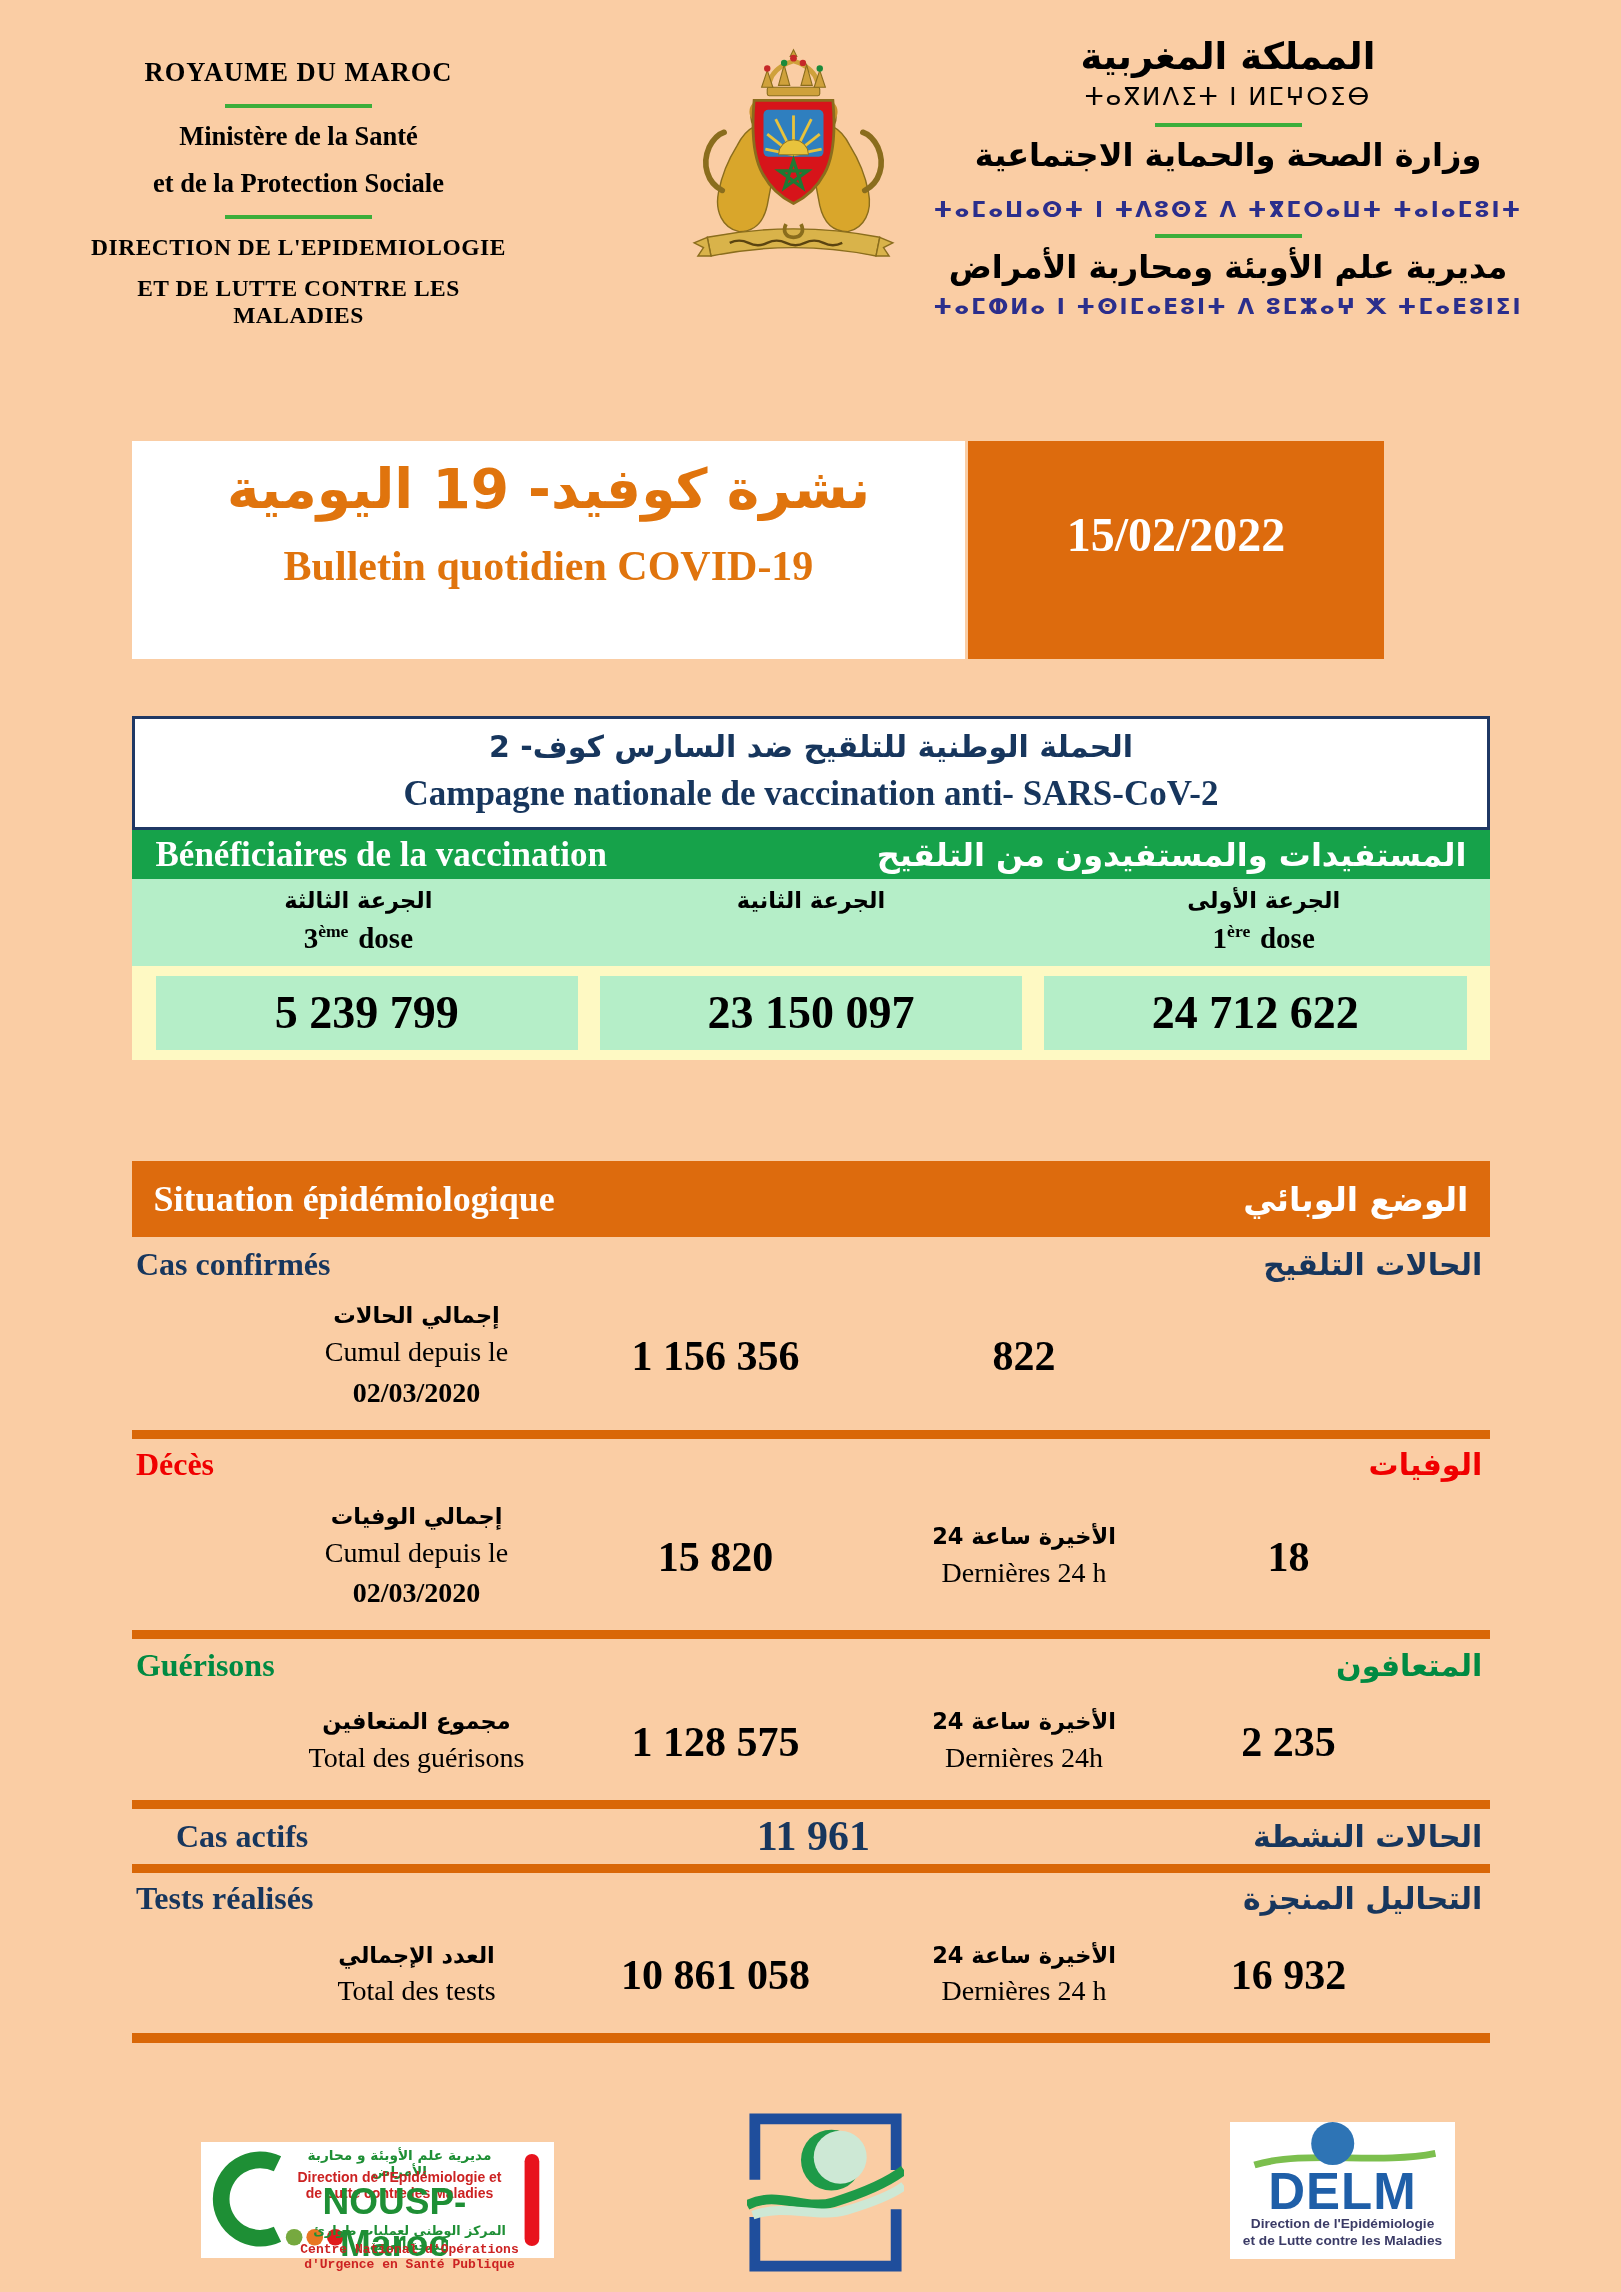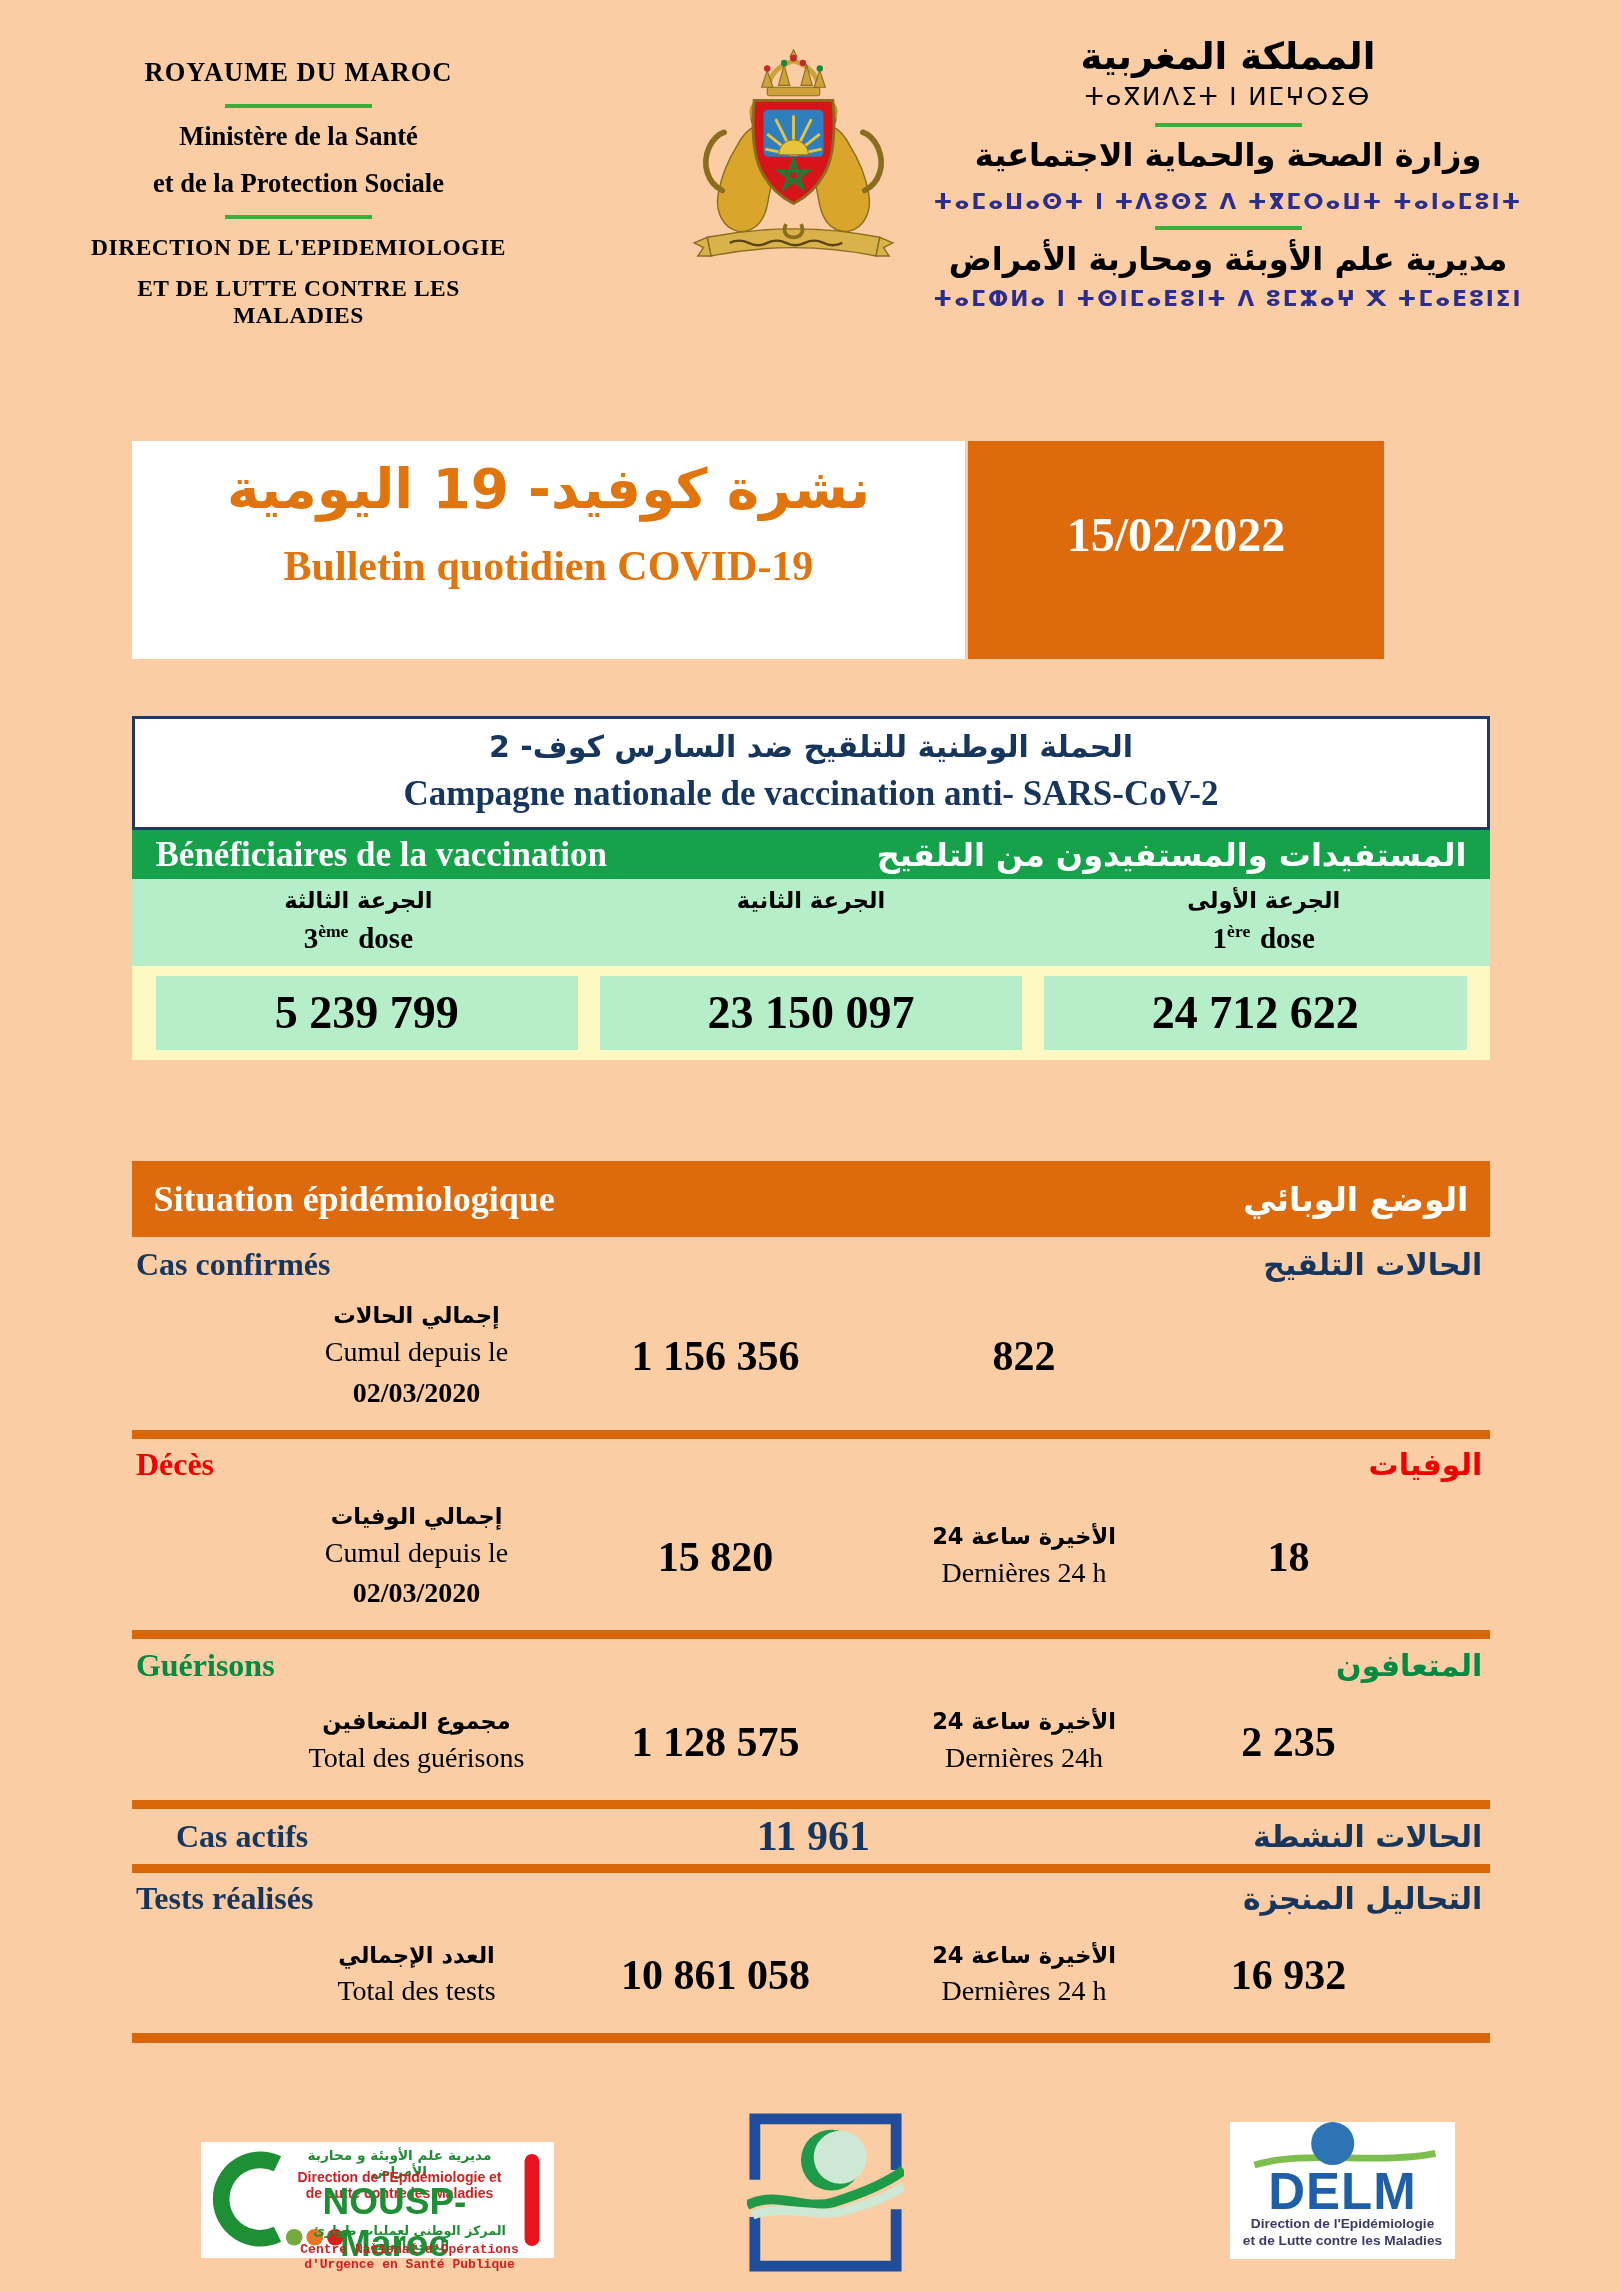--- a/index.html
+++ b/index.html
@@ -20,21 +20,21 @@
   .hdr-left .l1{font-size:26.5px;letter-spacing:1px;}
   .hdr-left .l2{font-size:26.5px;margin-top:13.7px;}
   .hdr-left .l3{font-size:26.5px;margin-top:15.7px;}
   .hdr-left .l4{font-size:23.5px;margin-top:15.7px;letter-spacing:0.5px;}
   .hdr-left .l5{font-size:23.5px;margin-top:13.7px;letter-spacing:0.5px;}
   .green-sep{width:147px;height:3.9px;background:#3BAE3B;margin:15.7px auto 13.7px auto;}
   .hdr-right{position:absolute;left:912px;top:35px;width:632px;text-align:center;}
   .hdr-right .k-ar{font-size:37px;font-weight:bold;}
   .hdr-right .k-tif{font-size:24.5px;margin-top:3.9px;color:#000;}
   .hdr-right .m-ar{font-size:32px;font-weight:bold;}
-  .hdr-right .m-tif{font-size:21.6px;margin-top:15px;color:#2B2E8C;font-weight:bold;}
+  .hdr-right .m-tif{font-size:21.6px;margin-top:23px;color:#2B2E8C;font-weight:bold;}
   .hdr-right .d-ar{font-size:32px;font-weight:bold;margin-top:9.8px;}
   .hdr-right .d-tif{font-size:21.6px;margin-top:7.8px;color:#2B2E8C;font-weight:bold;}
   .hdr-right .green-sep{margin:11.8px auto 9.8px auto;}
   .coat{position:absolute;left:681px;top:39px;width:225px;height:240px;}
 
   
   .title-white{position:absolute;left:132px;top:441px;width:833px;height:218px;background:#ffffff;text-align:center;}
   .title-white .t-ar{font-size:55px;font-weight:bold;color:#E0740D;padding-top:15.7px;direction:rtl;}
   .title-white .t-fr{font-size:42px;font-weight:bold;color:#E0740D;margin-top:21.6px;}
   .date-box{position:absolute;left:968px;top:441px;width:416px;height:218px;background:#DD6B0D;

